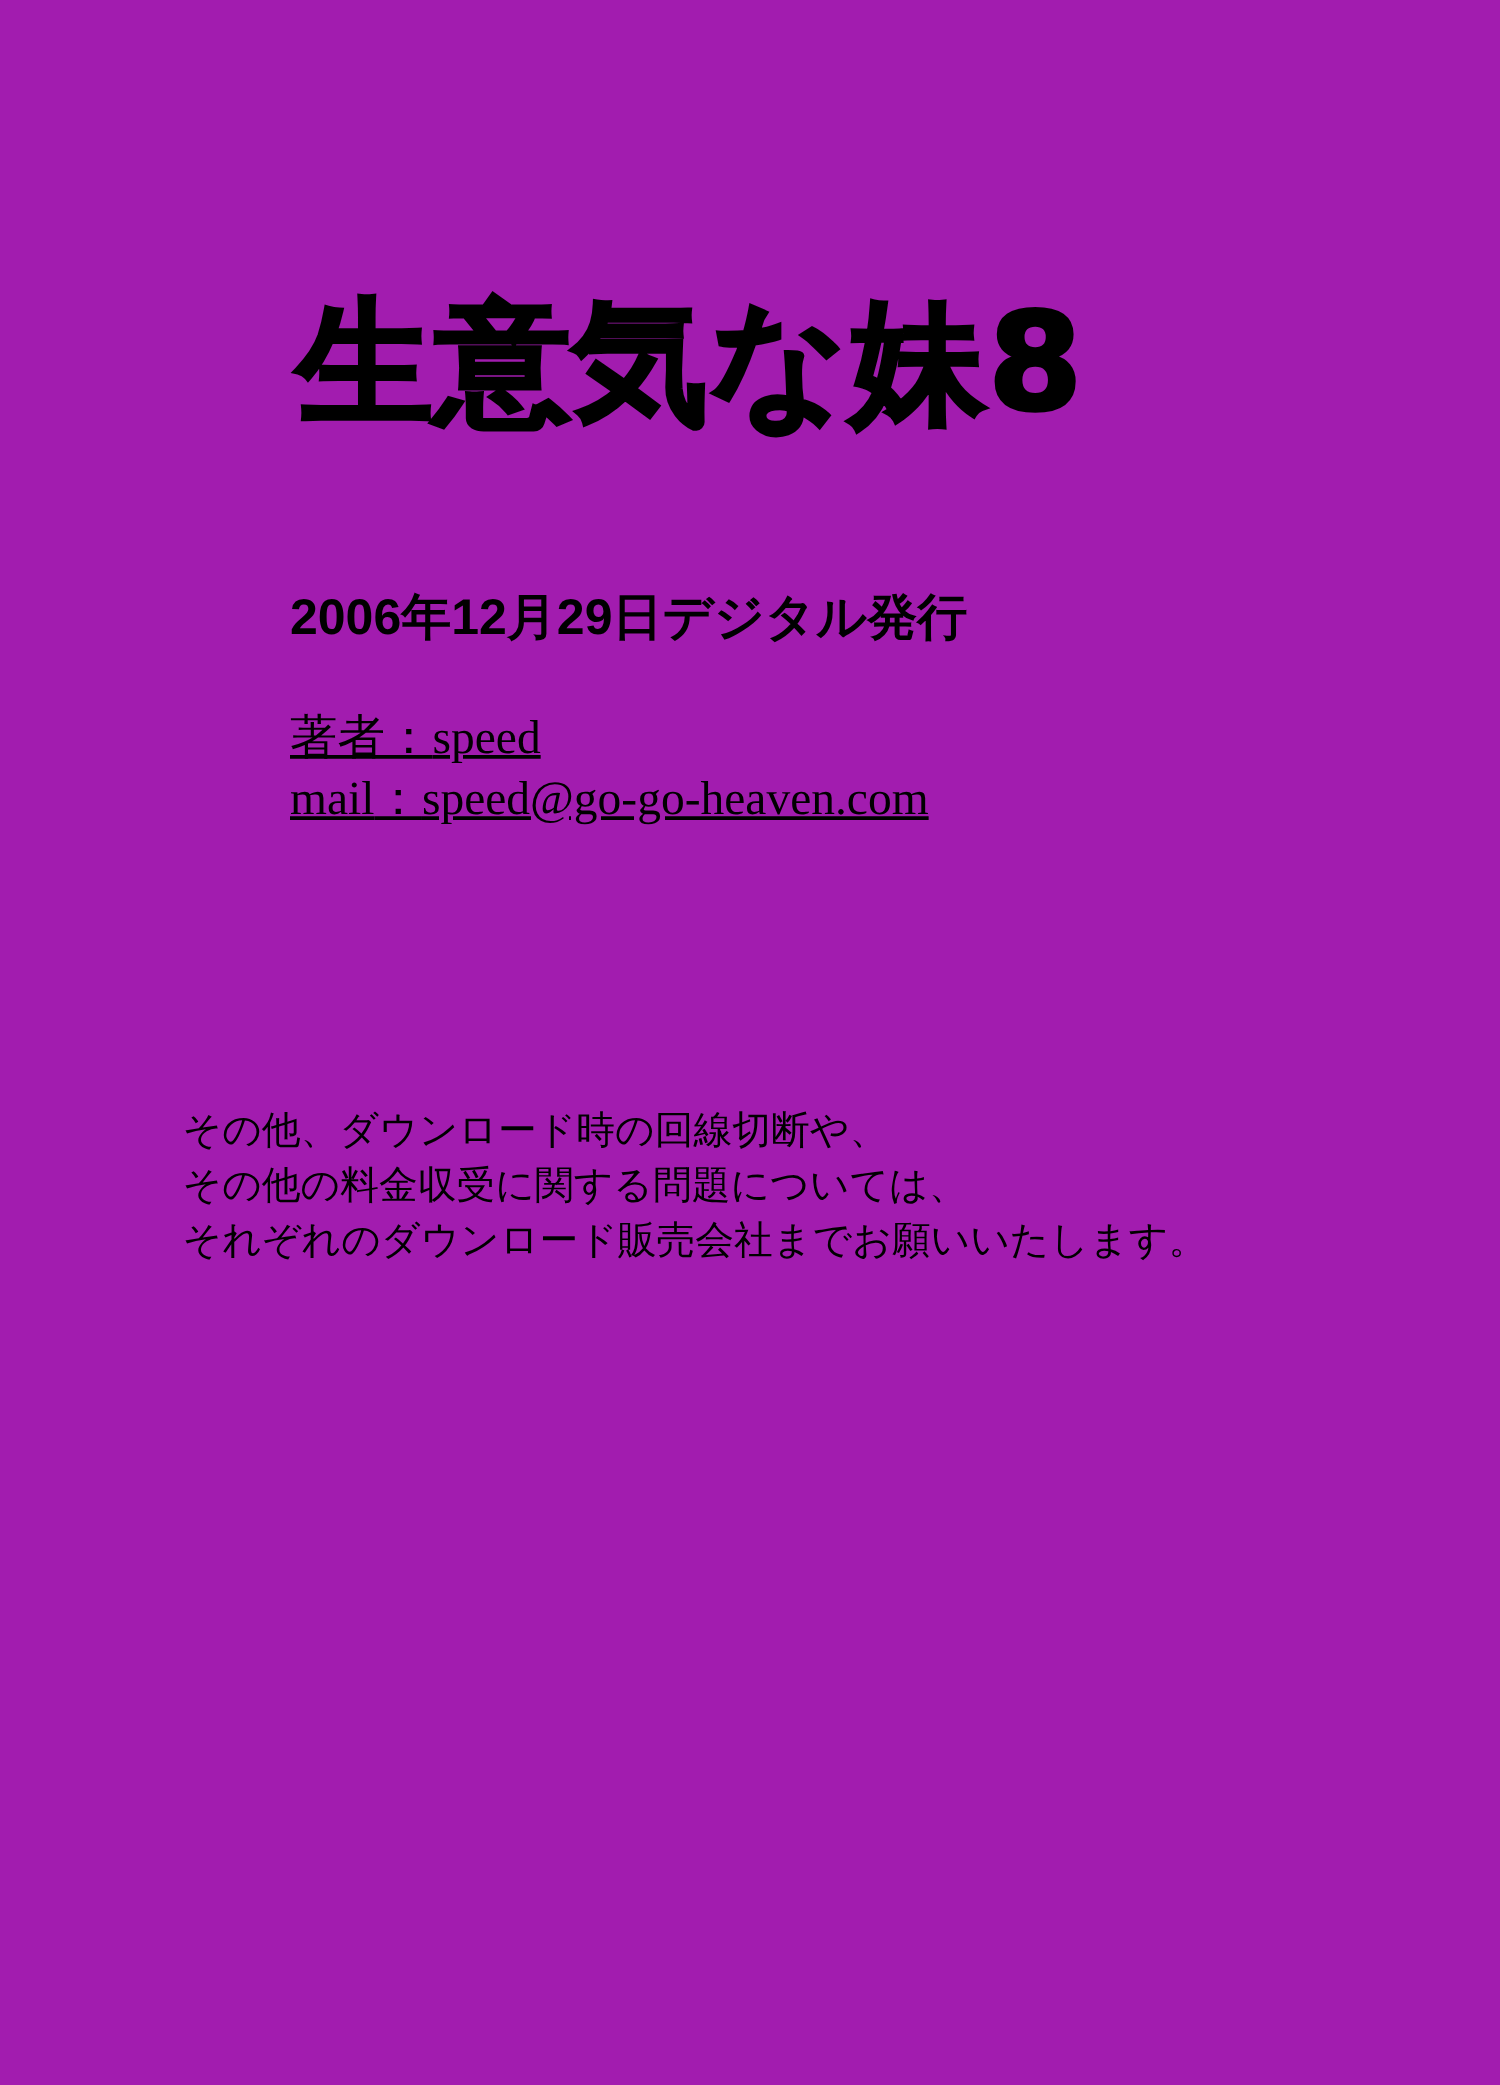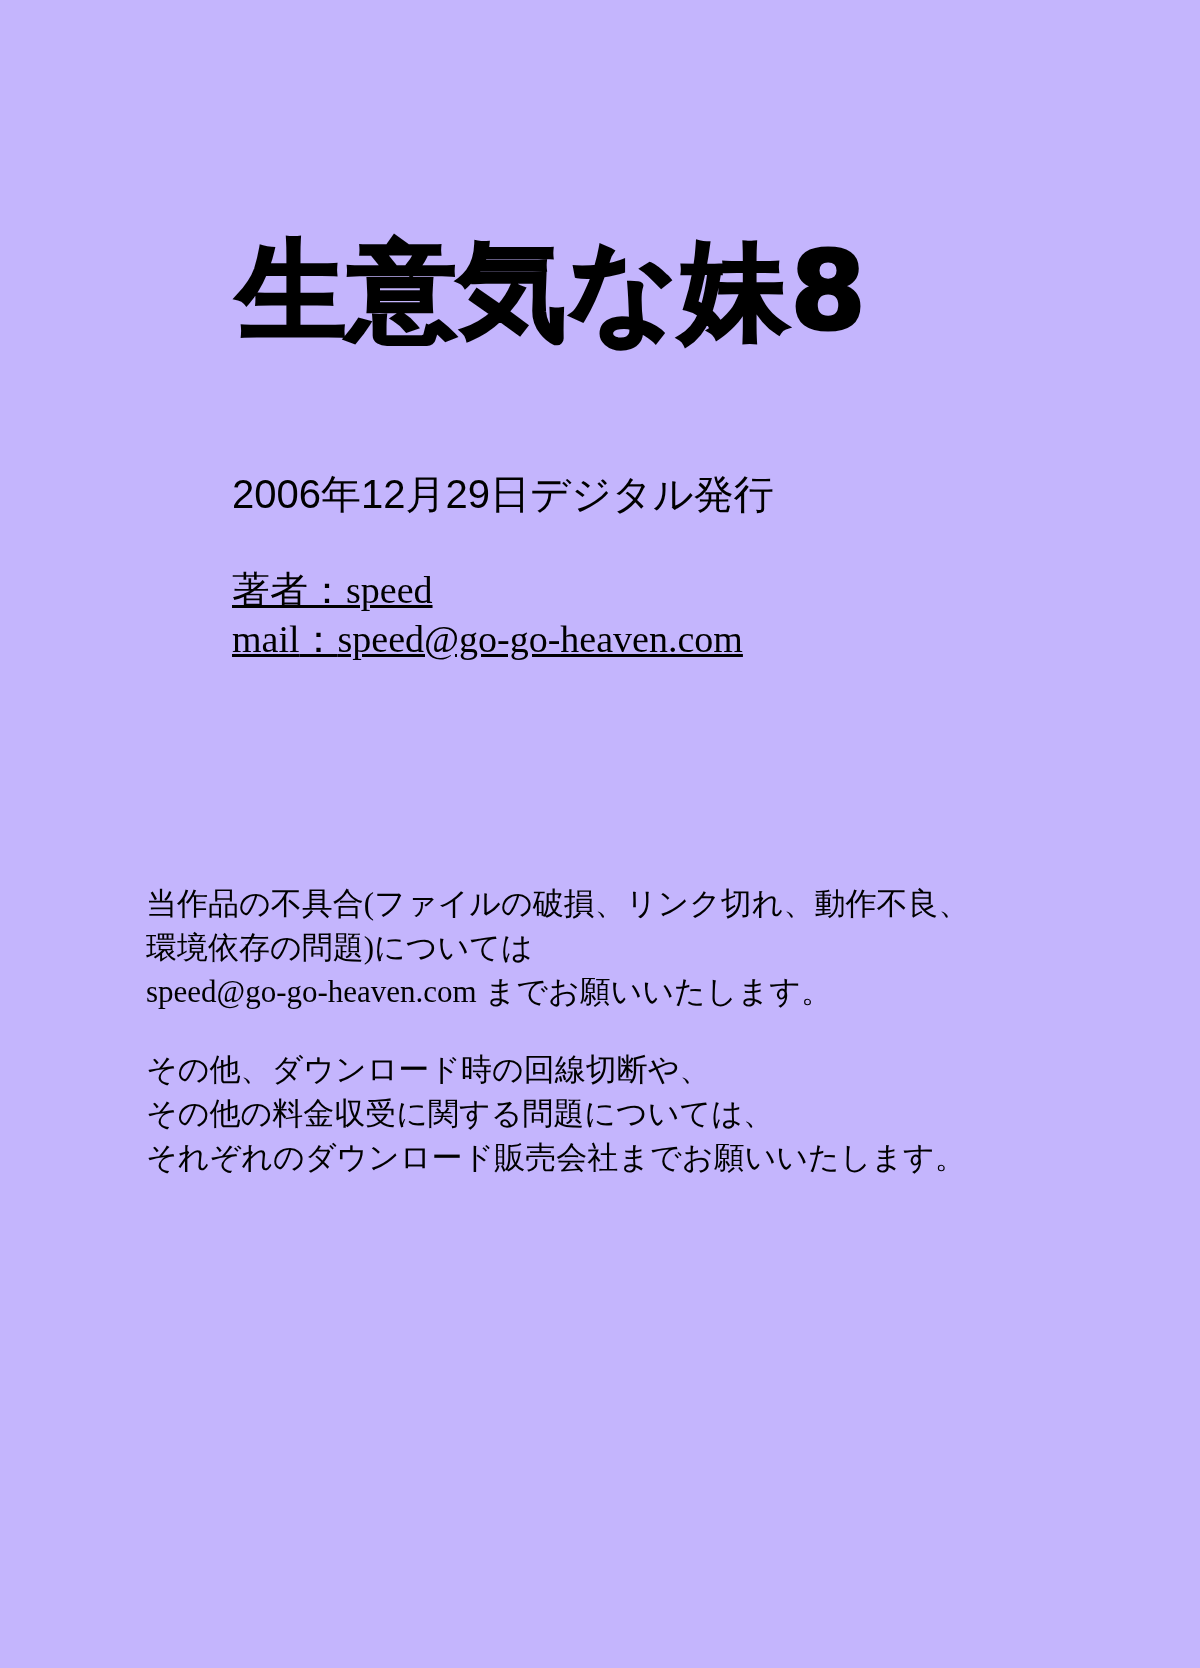--- a/index.html
+++ b/index.html
@@ -11,21 +11,21 @@
     width: 1200px;
     height: 1668px;
     position: relative;
     font-family: "Liberation Sans", sans-serif;
     color: #111111;
     overflow: hidden;
   }
   .page {
     position: absolute;
     inset: 0;
-    background: #c4b5fd;
+    background: #a21caf;
   }
 
   .title {
     position: absolute;
     left: 238px;
     top: 232px;
     font-family: "DejaVu Sans", sans-serif;
     font-weight: 700;
     font-size: 108px;
     line-height: 1.1;
@@ -33,21 +33,21 @@
     color: #000000;
     white-space: nowrap;
     -webkit-text-stroke: 3px #000000;
   }
 
   .pubdate {
     position: absolute;
     left: 232px;
     top: 470px;
     font-family: "Liberation Sans", sans-serif;
-    font-weight: 400;
+    font-weight: 700;
     font-size: 40px;
     line-height: 1.2;
     color: #000000;
     white-space: nowrap;
   }
 
   .credits {
     position: absolute;
     left: 232px;
     top: 566px;
@@ -110,25 +110,20 @@
 
 
     <div class="row">
       <span class="label">mail</span><span class="sep">：</span><span class="value">speed@go-go-heaven.com</span>
     </div>
 
   </div>
 
   <div class="notes">
 
-    <div class="para">
-      <div class="line">当作品の不具合(ファイルの破損、リンク切れ、動作不良、</div>
-      <div class="line">環境依存の問題)については</div>
-      <div class="line">speed@go-go-heaven.com までお願いいたします。</div>
-    </div>
 
     <div class="para">
       <div class="line">その他、ダウンロード時の回線切断や、</div>
       <div class="line">その他の料金収受に関する問題については、</div>
       <div class="line">それぞれのダウンロード販売会社までお願いいたします。</div>
     </div>
 
   </div>
 
 </div>

